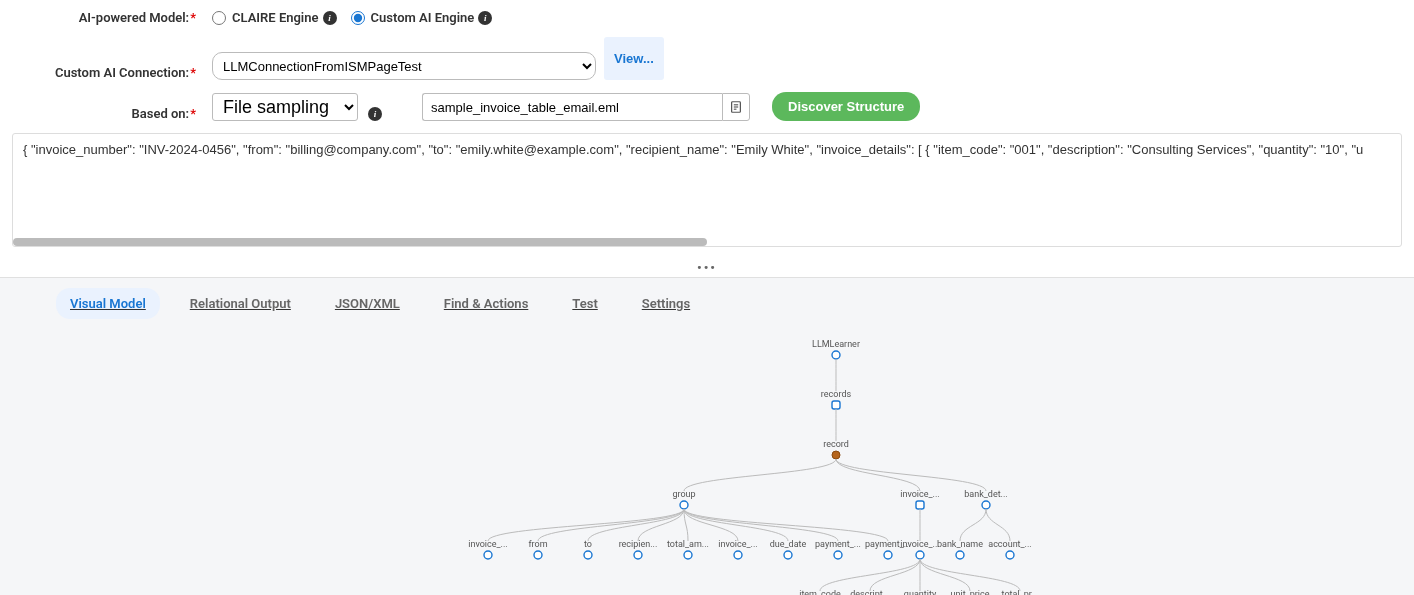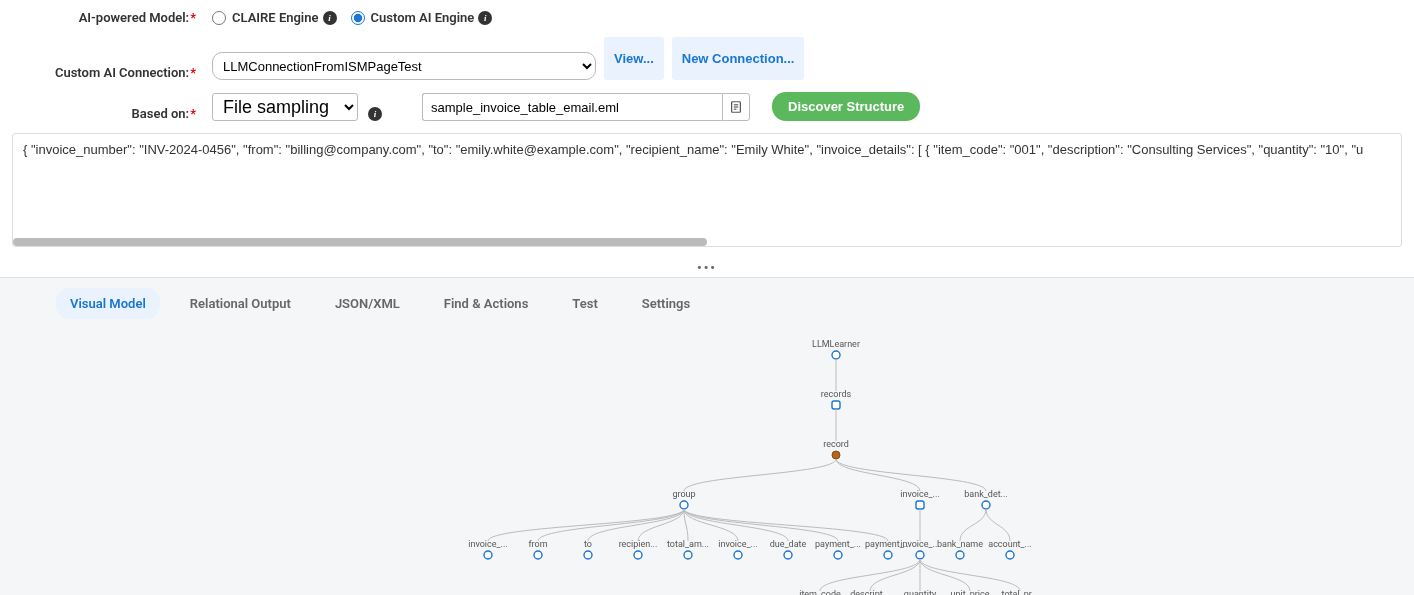--- a/index.html
+++ b/index.html
@@ -16,21 +16,21 @@
   select.narrow { width: 146px; height: 28px; border: 1px solid #bbb; border-radius: 3px; padding: 0 6px; font-size: 18px; background: #fff; }
   .btn-link { background: #eaf2fe; color: #1976d2; border: none; padding: 14px 10px; font-size: 13px; font-weight: 700; border-radius: 3px; cursor: pointer; margin-left: 8px; }
   .file-input-wrap { display: flex; align-items: center; margin-left: 40px; }
   .file-input { width: 300px; height: 28px; border: 1px solid #bbb; border-right: none; border-radius: 3px 0 0 3px; padding: 0 8px; font-size: 13px; }
   .file-btn { width: 28px; height: 28px; border: 1px solid #bbb; border-radius: 0 3px 3px 0; background: #fff; display: flex; align-items: center; justify-content: center; cursor: pointer; }
   .btn-green { background: #5cb85c; color: #fff; border: none; padding: 7px 16px; font-size: 13px; font-weight: 600; border-radius: 14px; cursor: pointer; margin-left: 22px; }
   .json-panel { margin: 4px 12px 0 12px; border: 1px solid #ddd; border-radius: 3px; height: 114px; overflow: hidden; position: relative; font-family: Arial, sans-serif; font-size: 13px; padding: 8px 10px; white-space: nowrap; color: #333; }
   .json-scrollbar { position: absolute; left: 0; bottom: 0; height: 8px; width: 50%; background: #bbb; border-radius: 4px; }
   .divider-grip { display: flex; justify-content: center; align-items: center; height: 20px; margin-top: 10px; letter-spacing: 2px; color: #666; font-weight: bold; cursor: row-resize; }
   .tabs-wrap { background: #f5f6f8; border-top: 1px solid #e0e0e0; }
-  .tabs { display: flex; gap: 16px; padding: 10px 56px 0 56px; }
+  .tabs { display: flex; gap: 16px; padding: 10px 56px 0 56px; text-decoration: underline; }
   .tab { padding: 8px 14px; font-size: 13px; font-weight: 600; color: #666; cursor: pointer; border-radius: 14px; }
   .tab.active { background: #eaf2fe; color: #1976d2; }
   .diagram { position: relative; height: 310px; background: #f5f6f8; }
   svg.tree { position: absolute; left: 0; top: 0; }
   .node-label { font-size: 9px; fill: #555; text-anchor: middle; }
   .node-circle-open { fill: #fff; stroke: #1976d2; stroke-width: 1.4; }
   .node-circle-container { fill: #fff; stroke: #1976d2; stroke-width: 1.4; }
   .node-circle-brown { fill: #b5651d; stroke: #8a4a0f; stroke-width: 1; }
   .edge { stroke: #bbb; stroke-width: 1; fill: none; }
 </style>
@@ -54,21 +54,20 @@
       <span class="info-icon">i</span>
     </div>
   </div>
 
   <div class="form-row">
     <div class="form-label"><span>Custom AI Connection:</span><span class="req">*</span></div>
     <select class="wide">
       <option>LLMConnectionFromISMPageTest</option>
     </select>
     <button class="btn-link">View...</button>
-    <button class="btn-link">New Connection...</button>
   </div>
 
   <div class="form-row">
     <div class="form-label"><span>Based on:</span><span class="req">*</span></div>
     <select class="narrow">
       <option>File sampling</option>
     </select>
     <span class="info-icon" style="margin-left:10px">i</span>
     <div class="file-input-wrap">
       <input class="file-input" value="sample_invoice_table_email.eml" style="">

